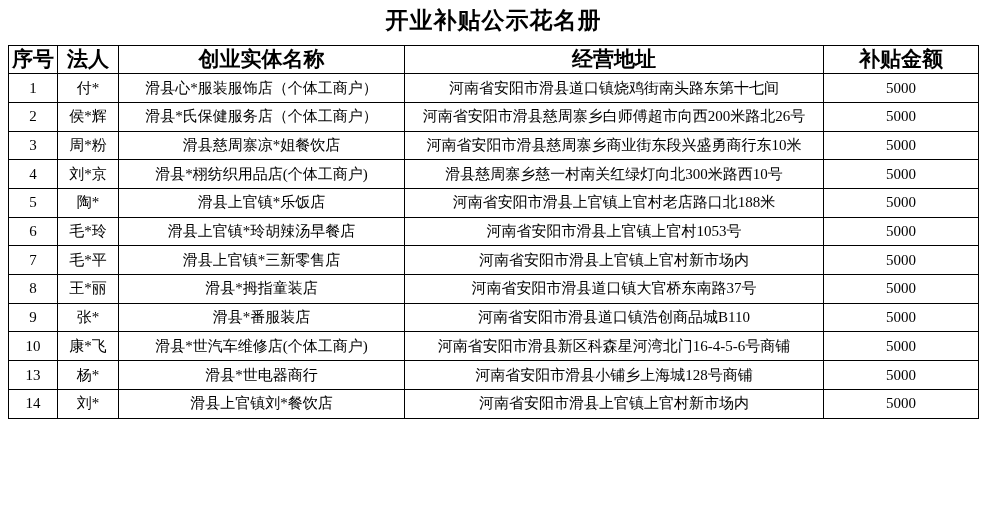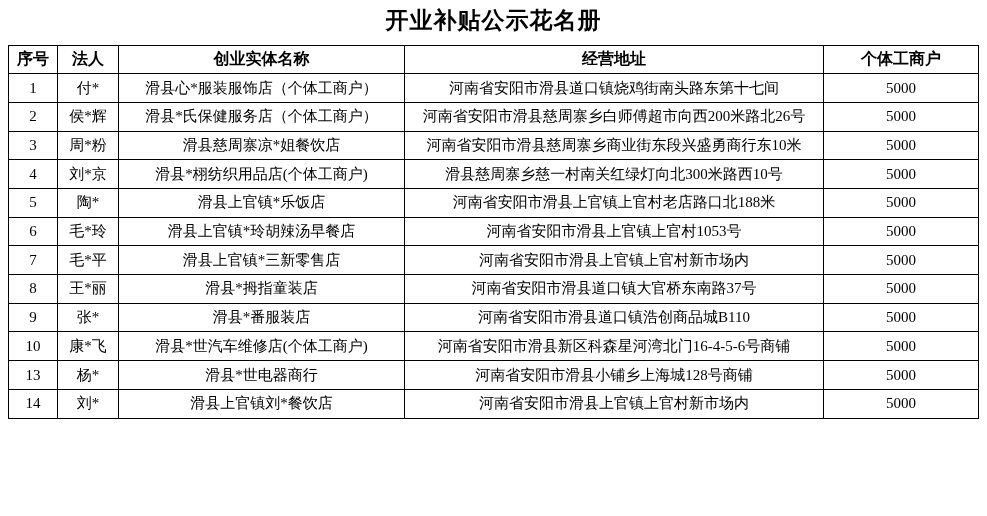--- a/index.html
+++ b/index.html
@@ -38,21 +38,21 @@
     vertical-align: middle;
     height: 27.7px;
     padding: 0 2px;
     overflow: hidden;
     white-space: nowrap;
     font-size: 15px;
     line-height: 1;
   }
   table.roster th {
     font-weight: bold;
-    font-size: 16px;
+    font-size: 21px;
   }
   table.roster td.num {
     font-family: "Liberation Serif", "DejaVu Serif", serif;
   }
 </style>
 </head>
 <body>
 
 <div class="page">
   <div class="doc-title">开业补贴公示花名册</div>
@@ -64,21 +64,21 @@
         <col style="width: 286px;">
         <col style="width: 419px;">
         <col style="width: 155px;">
       </colgroup>
     <thead>
       <tr>
           <th>序号</th>
           <th>法人</th>
           <th>创业实体名称</th>
           <th>经营地址</th>
-          <th>个体工商户</th>
+          <th>补贴金额</th>
         </tr>
     </thead>
     <tbody>
         <tr>
           <td class="num">1</td>
           <td>付*</td>
           <td>滑县心*服装服饰店（个体工商户）</td>
           <td>河南省安阳市滑县道口镇烧鸡街南头路东第十七间</td>
           <td class="num">5000</td>
         </tr>

